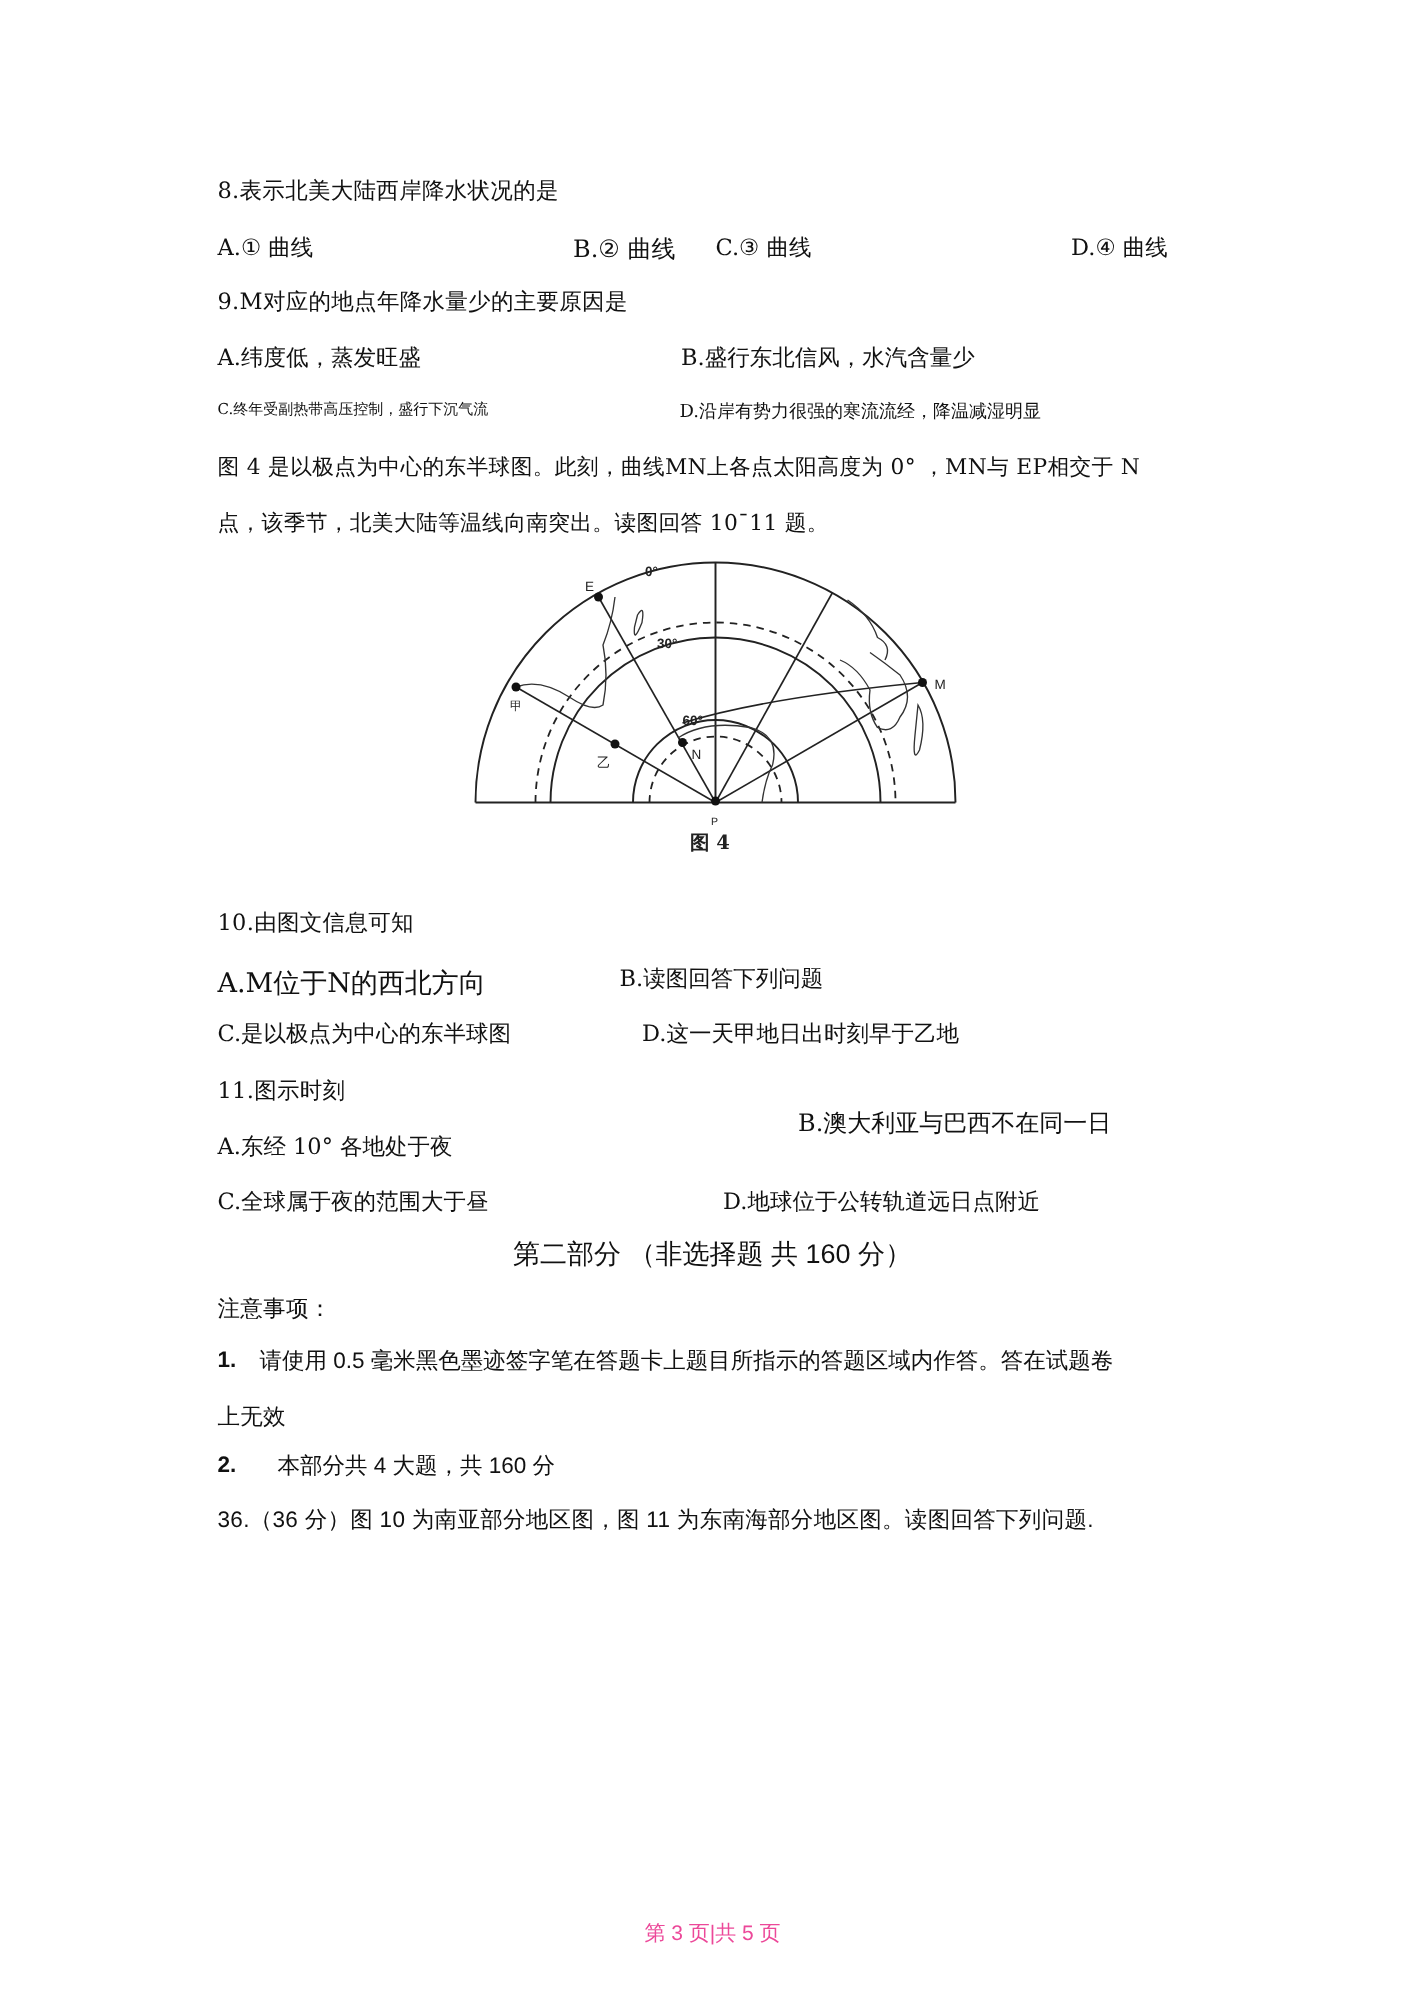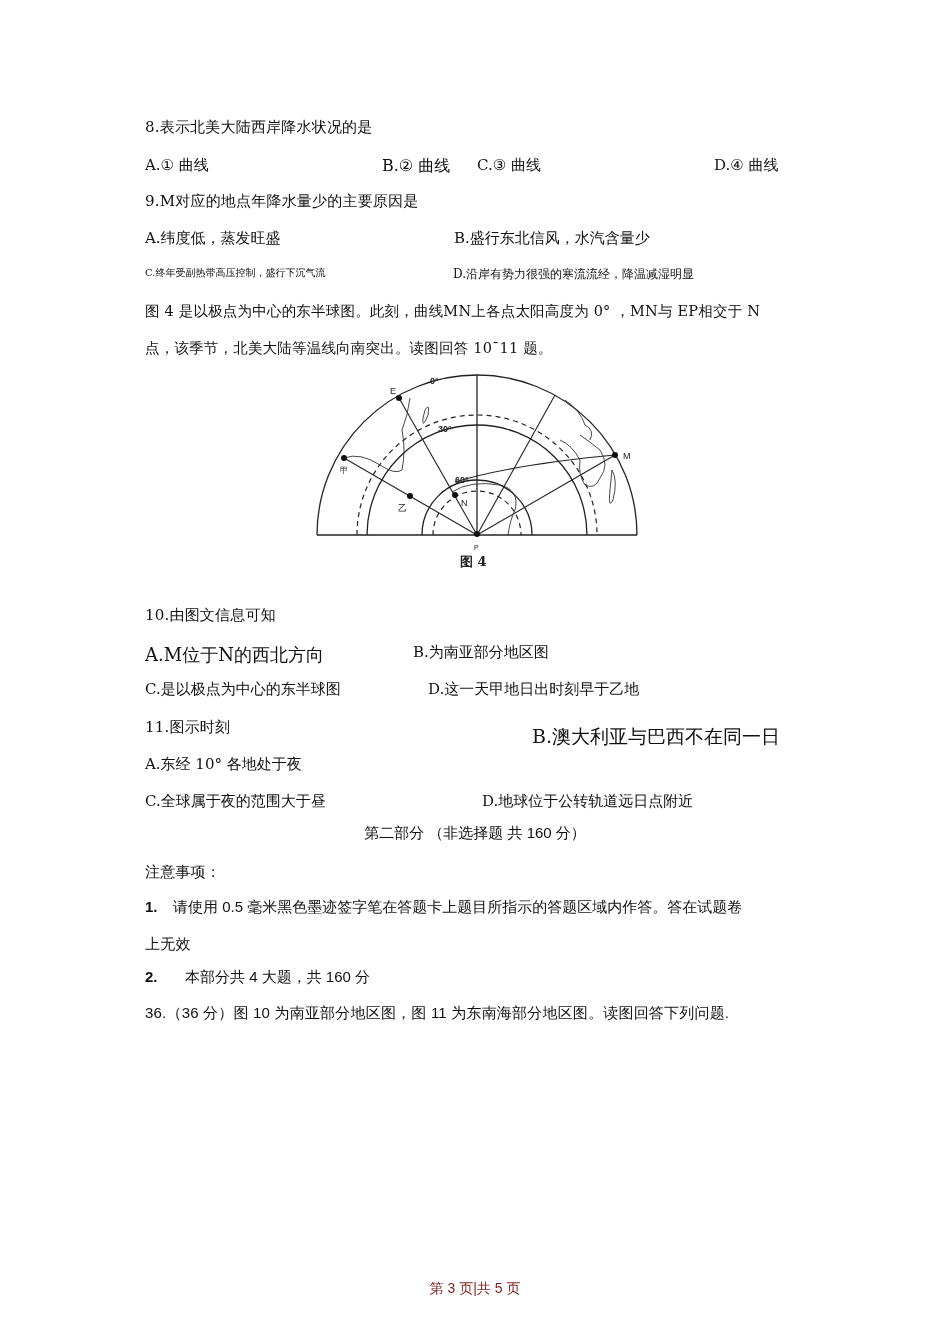--- a/index.html
+++ b/index.html
@@ -3,22 +3,22 @@
 <meta charset="utf-8">
 <style>
   html, body { margin:0; padding:0; background:#ffffff; }
   body { width:950px; height:1344px; position:relative; overflow:hidden;
          font-family: "DejaVu Serif", "Liberation Serif", serif; color:#111; }
   .line { position:absolute; left:145px; font-size:15px; white-space:nowrap; letter-spacing:0.2px; }
   .sans { font-family: "Liberation Sans", "DejaVu Sans", sans-serif; }
   .opt { position:absolute; white-space:nowrap;text-align:center; }
   #fig { position:absolute; left:310px; top:370px; }
   .footer { position:absolute; top:1280px; left:0; width:950px; text-align:center;
-            font-size:14px; color:#7f1d1d; font-family:"Liberation Sans","DejaVu Sans",sans-serif; }
-  .center { position:absolute; left:0; width:950px; text-align:center; font-size:15px; }
+            font-size:14px; color:#ec4899; font-family:"Liberation Sans","DejaVu Sans",sans-serif; }
+  .center { position:absolute; left:0; width:950px; text-align:center; font-size:18px; }
 </style>
 </head>
 <body>
 
 <div class="line" style="top:118px">8.表示北美大陆西岸降水状况的是</div>
 <div class="opt" style="top:156px;left:145px;font-size:15px">A.① 曲线</div>
 <div class="opt" style="top:156px;left:382px;font-size:16px">B.② 曲线</div>
 <div class="opt" style="top:156px;left:477px;font-size:15px">C.③ 曲线</div>
 <div class="opt" style="top:156px;left:714px;font-size:15px">D.④ 曲线</div>
 
@@ -79,27 +79,27 @@
     <text x="88" y="141" font-size="9">乙</text>
     <text x="120" y="14" font-weight="bold">0°</text>
     <text x="128" y="62" font-weight="bold">30°</text>
     <text x="145" y="113" font-weight="bold">60°</text>
     <text x="150" y="196" font-size="13" font-weight="bold" font-family="DejaVu Serif, serif">图 4</text>
   </g>
 </svg>
 
 <div class="line" style="top:606px">10.由图文信息可知</div>
 <div class="opt" style="top:643px;left:145px;font-size:18px">A.M位于N的西北方向</div>
-<div class="opt" style="top:643px;left:413px;font-size:15px">B.为南亚部分地区图</div>
+<div class="opt" style="top:643px;left:413px;font-size:15px">B.读图回答下列问题</div>
 <div class="opt" style="top:680px;left:145px;font-size:15px">C.是以极点为中心的东半球图</div>
 <div class="opt" style="top:680px;left:428px;font-size:15px">D.这一天甲地日出时刻早于乙地</div>
 
 <div class="line" style="top:718px">11.图示时刻</div>
 <div class="opt" style="top:755px;left:145px;font-size:15px">A.东经 10° 各地处于夜</div>
-<div class="opt" style="top:724px;left:532px;font-size:19px">B.澳大利亚与巴西不在同一日</div>
+<div class="opt" style="top:739px;left:532px;font-size:16px">B.澳大利亚与巴西不在同一日</div>
 <div class="opt" style="top:792px;left:145px;font-size:15px">C.全球属于夜的范围大于昼</div>
 <div class="opt" style="top:792px;left:482px;font-size:15px">D.地球位于公转轨道远日点附近</div>
 
 <div class="center sans" style="top:824px">第二部分 （非选择题 共 160 分）</div>
 <div class="line sans" style="top:863px">注意事项：</div>
 <div class="opt sans" style="top:898px;left:145px;font-size:15px;font-weight:bold">1.</div>
 <div class="opt sans" style="top:898px;left:173px;font-size:15px">请使用 0.5 毫米黑色墨迹签字笔在答题卡上题目所指示的答题区域内作答。答在试题卷</div>
 <div class="line sans" style="top:935px">上无效</div>
 <div class="opt sans" style="top:968px;left:145px;font-size:15px;font-weight:bold">2.</div>
 <div class="opt sans" style="top:968px;left:185px;font-size:15px">本部分共 4 大题，共 160 分</div>

